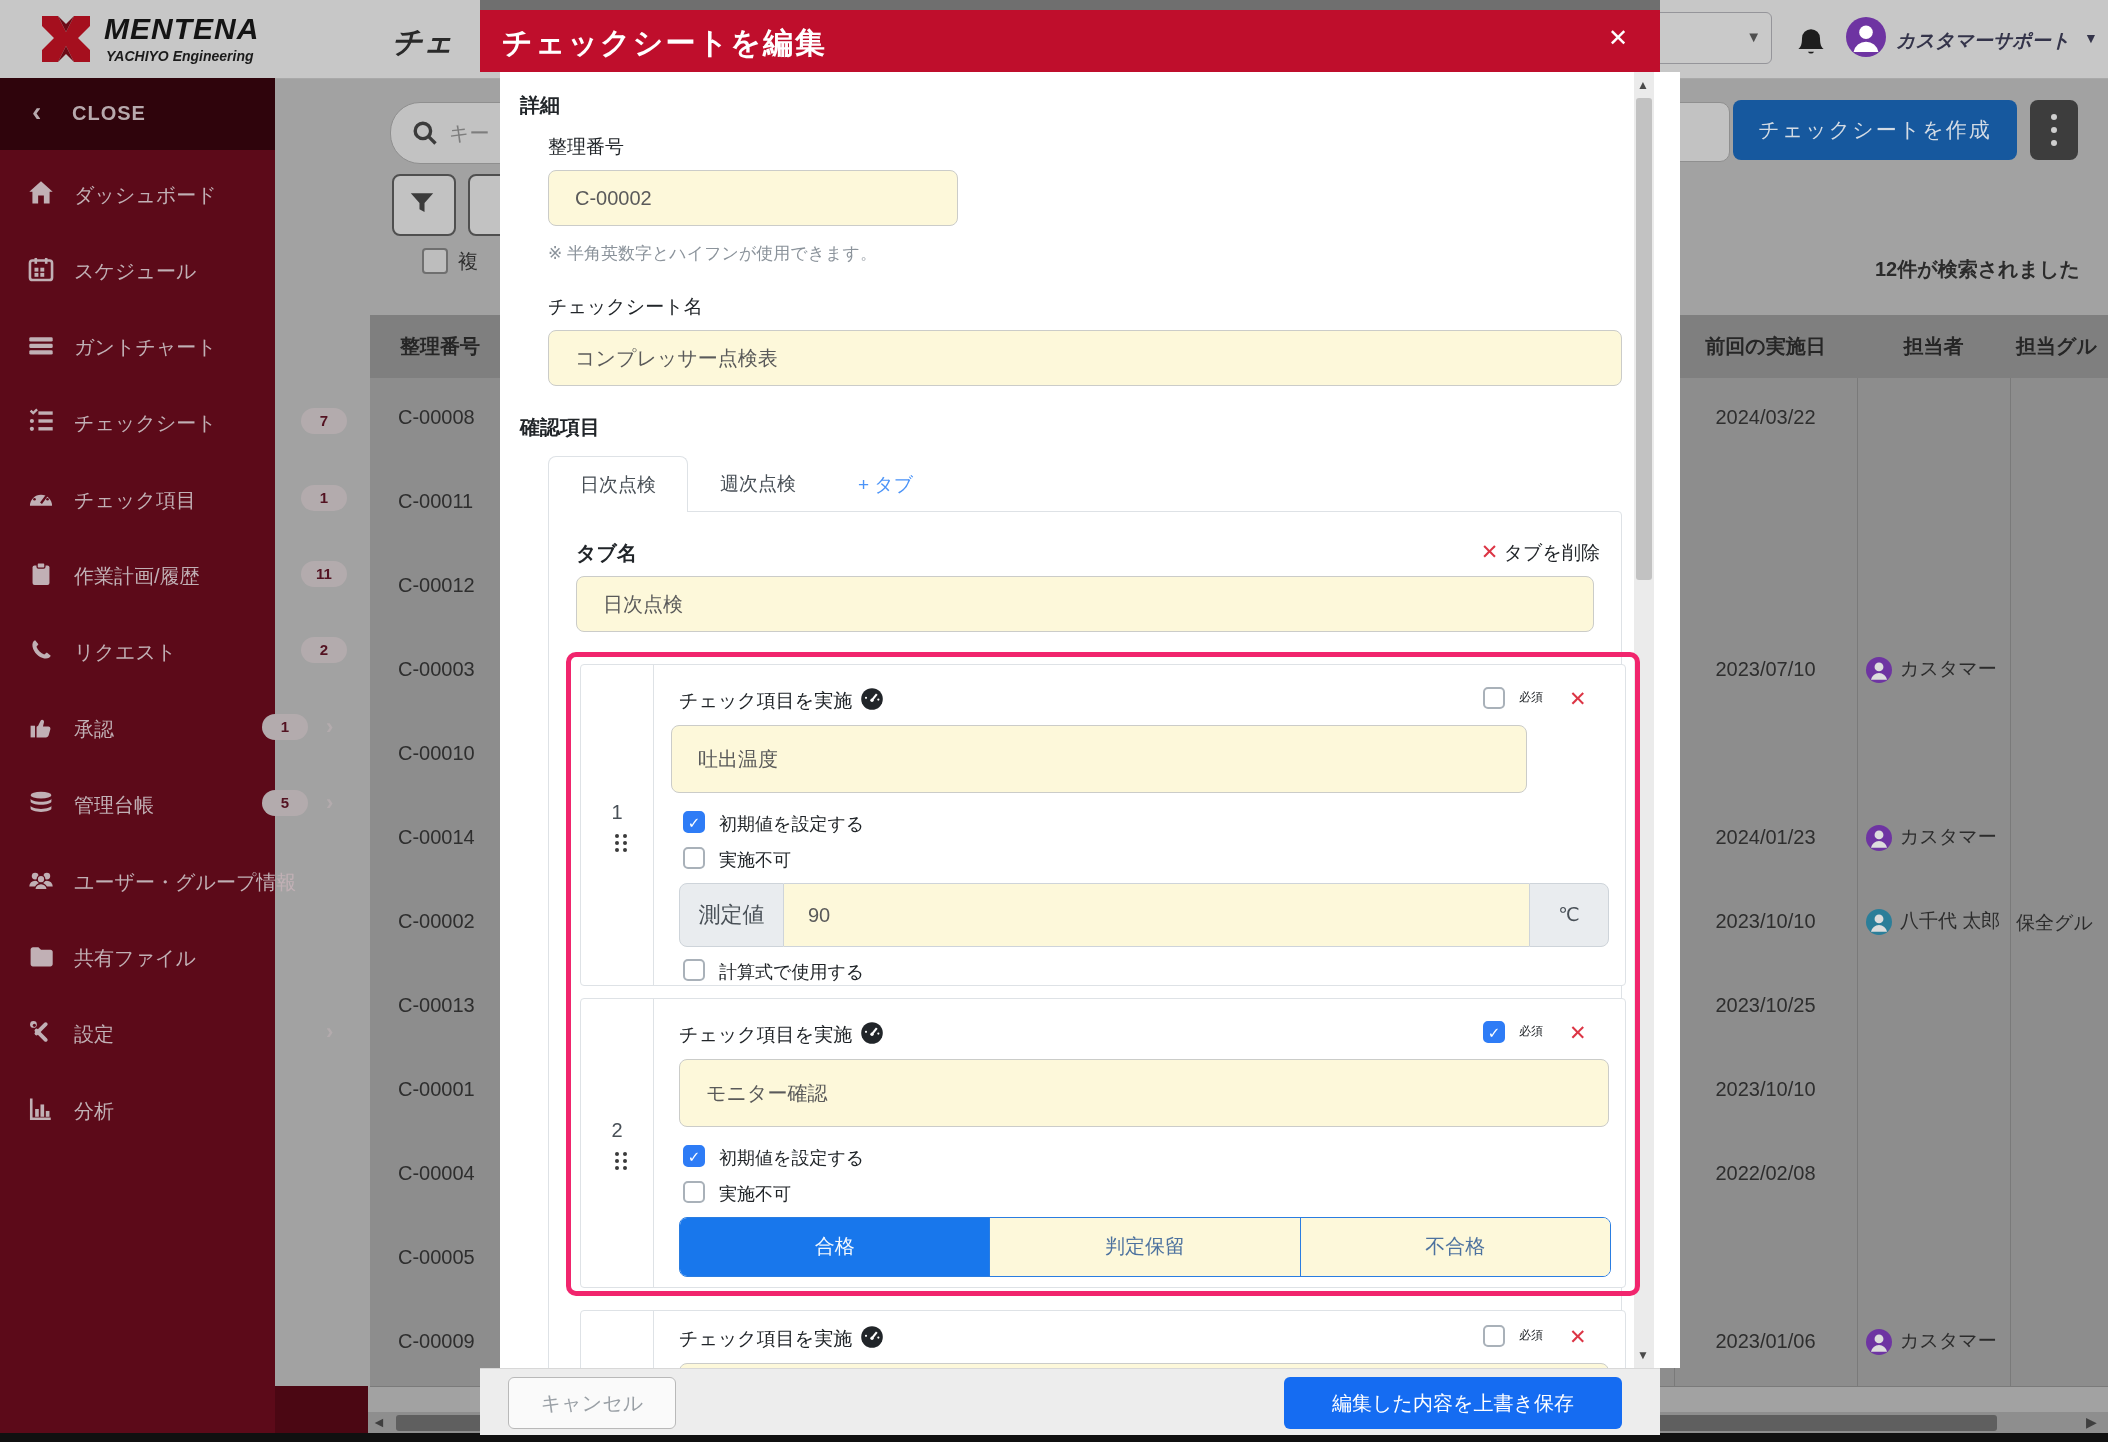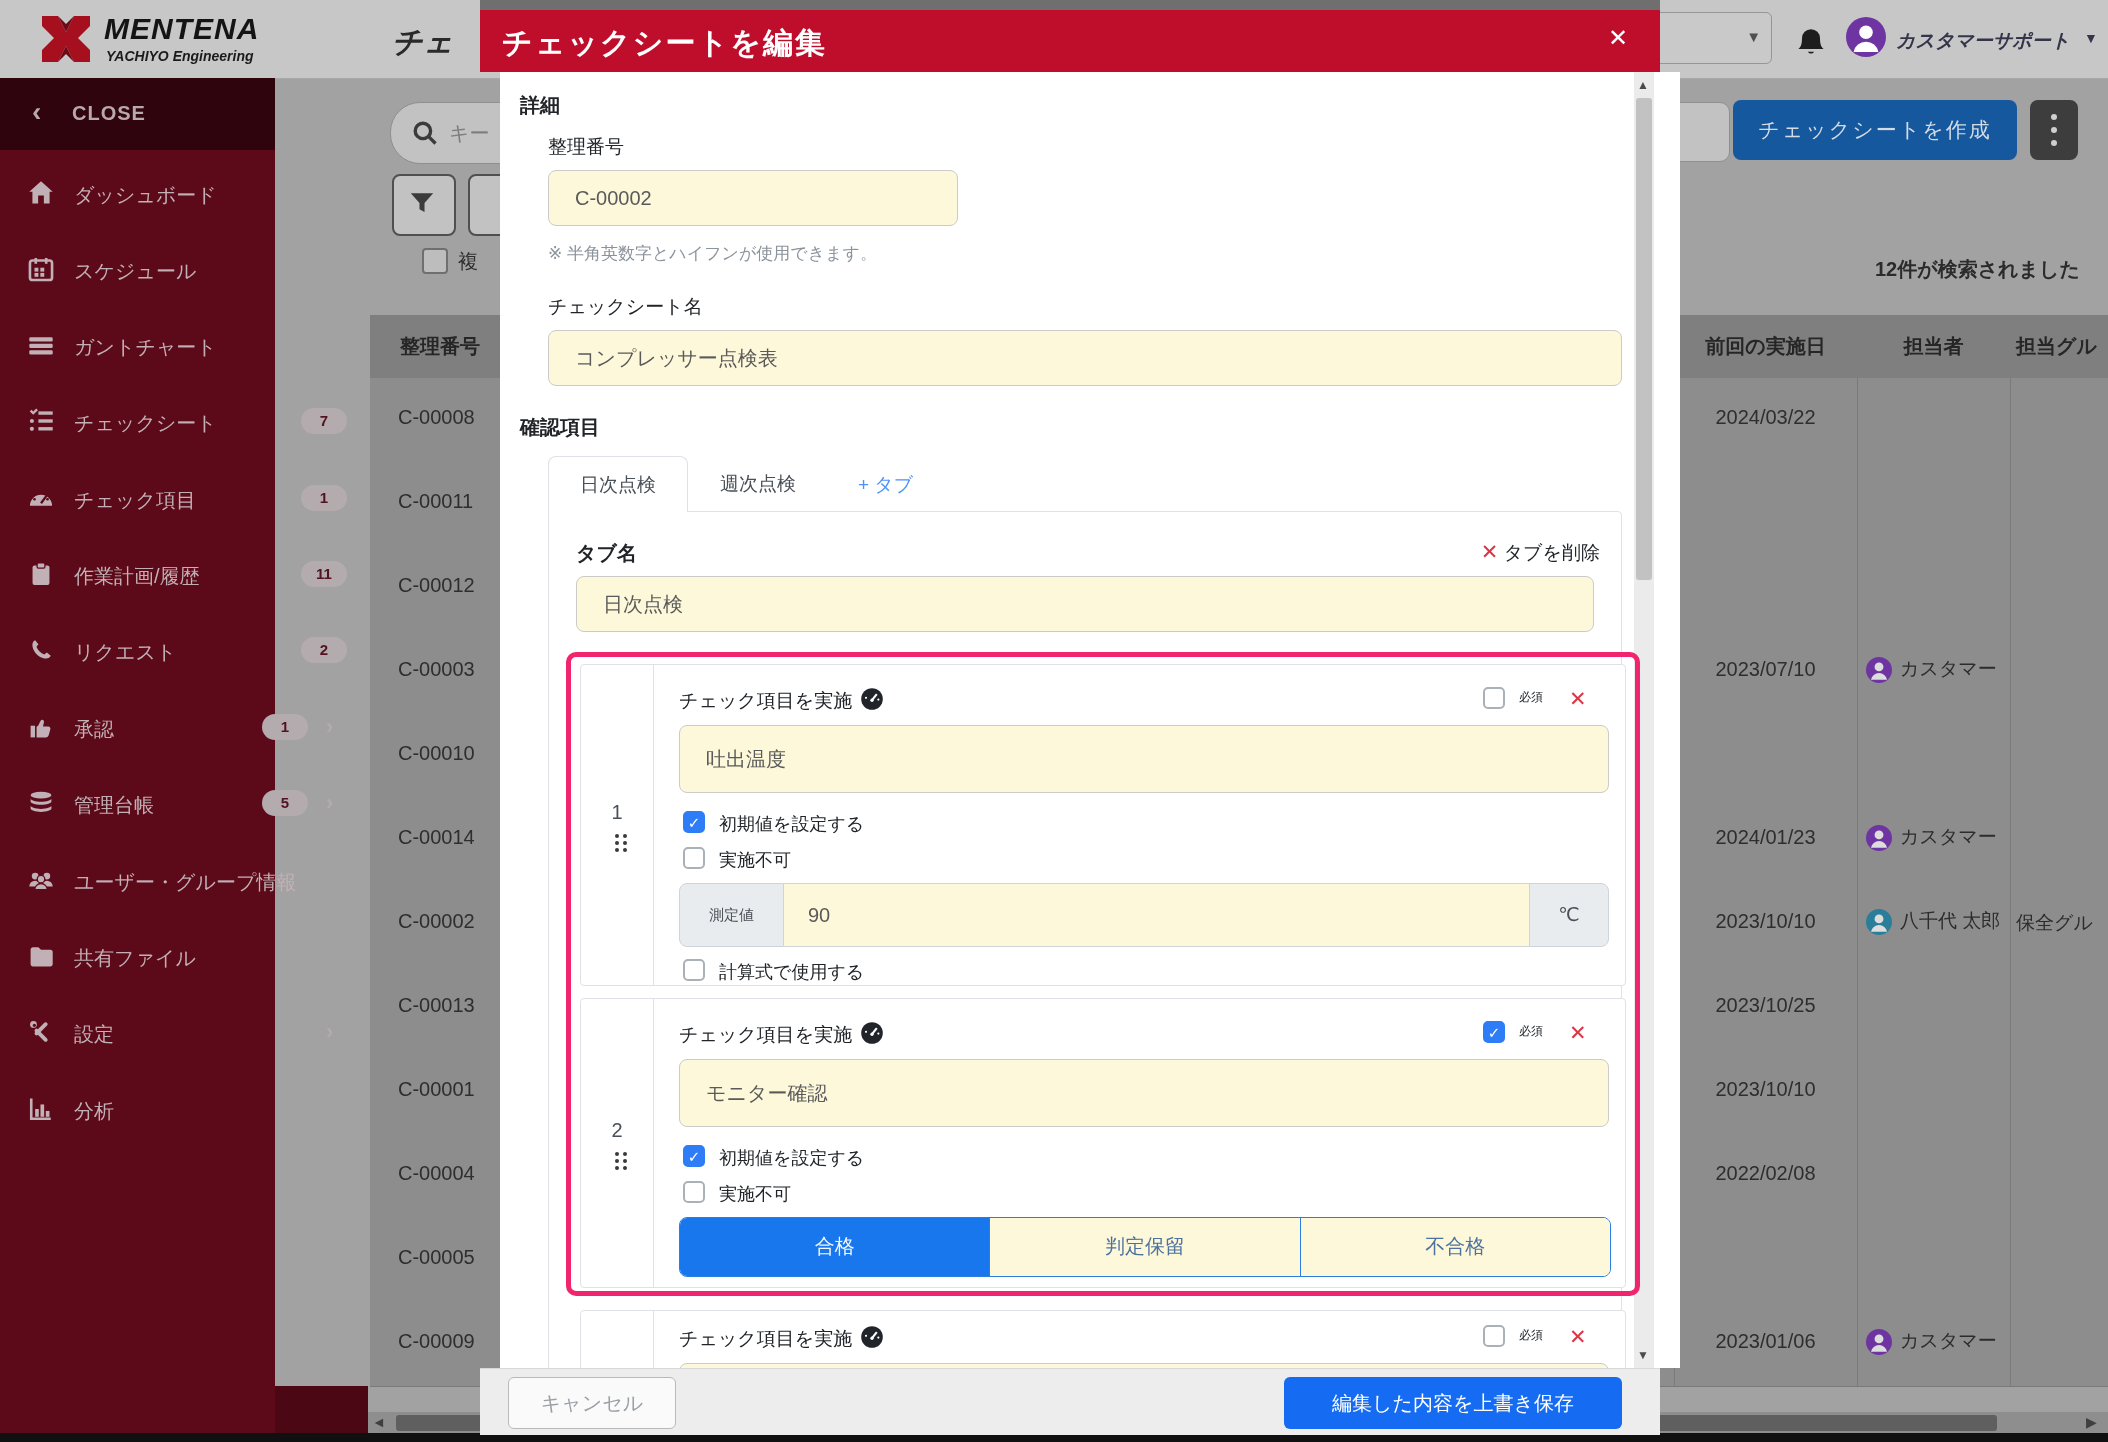--- a/index.html
+++ b/index.html
@@ -81,21 +81,21 @@
         box-shadow:8px 0 0 #3a3a3a,0 7px 0 #3a3a3a,8px 7px 0 #3a3a3a,0 14px 0 #3a3a3a,8px 14px 0 #3a3a3a;margin-bottom:12px;}
   .ititle{position:absolute;left:98px;font-size:19px;color:#212529;white-space:nowrap;}
   .ititle svg{vertical-align:-4px;margin-left:8px;}
   .req{position:absolute;font-size:12px;color:#212529;}
   .redx{font-size:21px;font-weight:bold;color:#dc3545;}
   .cb{position:absolute;width:22px;height:22px;background:#fff;border:2px solid #a9b1b9;border-radius:5px;box-sizing:border-box;}
   .cb.on{background:#2e7cf6;border-color:#2e7cf6;text-align:center;line-height:19px;font-size:15px;font-weight:bold;color:#fff;}
   .cb-label{position:absolute;font-size:18px;color:#212529;white-space:nowrap;}
   .igroup{position:absolute;display:flex;height:64px;}
   .igroup .pre{width:105px;background:#e9ecef;border:1px solid #ced4da;border-radius:8px 0 0 8px;
-               text-align:center;line-height:62px;font-size:15px;color:#495057;box-sizing:border-box;}
+               text-align:center;line-height:62px;font-size:22px;color:#495057;box-sizing:border-box;}
   .igroup .mid{flex:1;background:#fdf8da;border:1px solid #ced4da;border-left:none;border-right:none;
                line-height:62px;font-size:20px;color:#5a5a5a;padding-left:24px;box-sizing:border-box;}
   .igroup .suf{width:80px;background:#e9ecef;border:1px solid #ced4da;border-radius:0 8px 8px 0;
                text-align:center;line-height:62px;font-size:19px;color:#495057;box-sizing:border-box;}
   .seg{position:absolute;display:flex;height:58px;border-radius:8px;overflow:hidden;border:1px solid #2a7de1;}
   .seg .sbtn{flex:1;text-align:center;line-height:56px;font-size:20px;background:#fdf8da;color:#4d729f;border-left:1px solid #2a7de1;}
   .seg .sbtn:first-child{border-left:none;}
   .seg .sbtn.active{background:#1877ec;color:#f2f7fd;}
   .vsb{left:1634px;top:72px;width:20px;height:1296px;background:#ebebeb;}
   .vsb .vthumb{position:absolute;left:2px;top:26px;width:16px;height:482px;background:#c2c2c2;border-radius:3px;}
@@ -447,21 +447,21 @@
             <circle cx="10" cy="10" r="9" fill="#212529"></circle>
             <line x1="10" y1="11" x2="14" y2="6" stroke="#fff" stroke-width="1.8"></line>
             <circle cx="10" cy="11" r="1.4" fill="#fff"></circle>
             <circle cx="5" cy="9" r=".9" fill="#fff"></circle>
             <circle cx="15.3" cy="10.5" r=".9" fill="#fff"></circle>
           </svg>
       </div>
       <span class="cb" style="left:902px;top:22px"></span>
       <span class="req" style="left:938px;top:24px">必須</span>
       <span class="redx abs" style="left:988px;top:22px">✕</span>
-      <div class="cream abs" style="left:98px;top:60px;width:930px;height:68px">
+      <div class="cream abs" style="left:90px;top:60px;width:856px;height:68px">
         <span class="val">吐出温度</span>
       </div>
       <span class="cb on" style="left:102px;top:146px">✓</span>
       <span class="cb-label" style="left:138px;top:147px">初期値を設定する</span>
       <span class="cb" style="left:102px;top:182px"></span>
       <span class="cb-label" style="left:138px;top:183px">実施不可</span>
       <div class="igroup" style="left:98px;top:218px;width:930px">
         <span class="pre">測定値</span>
         <span class="mid">90</span>
         <span class="suf">℃</span>

